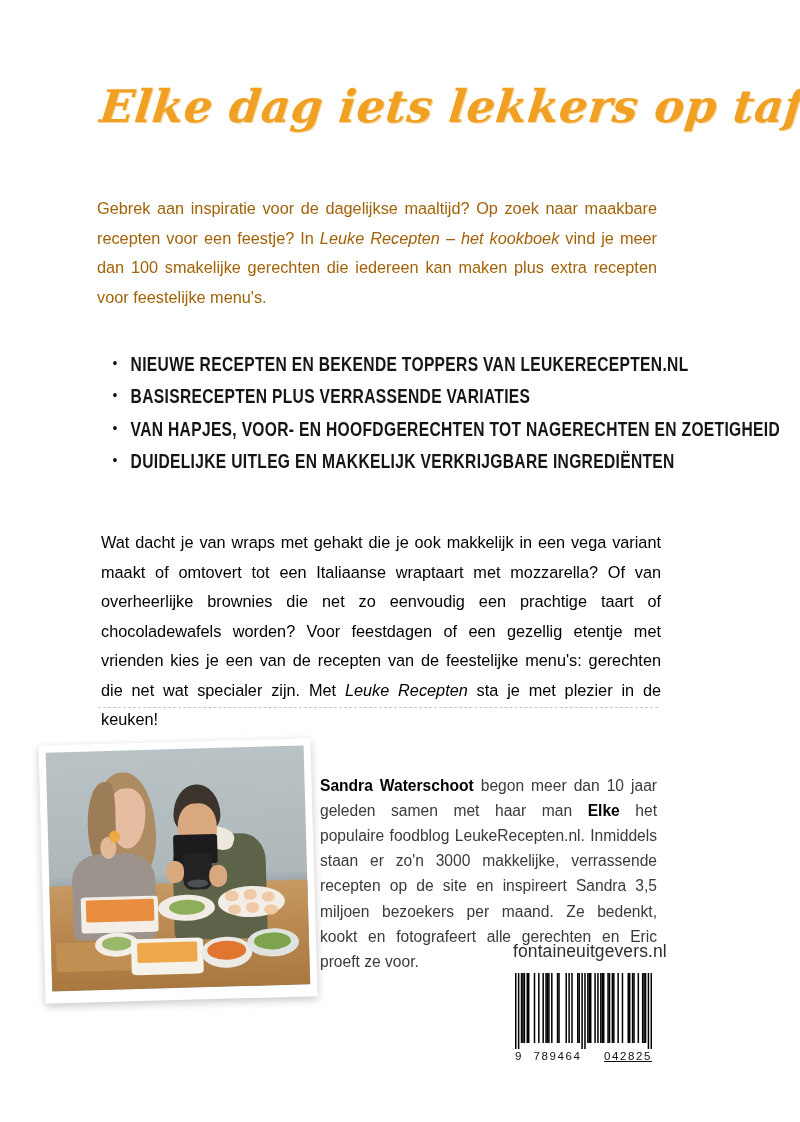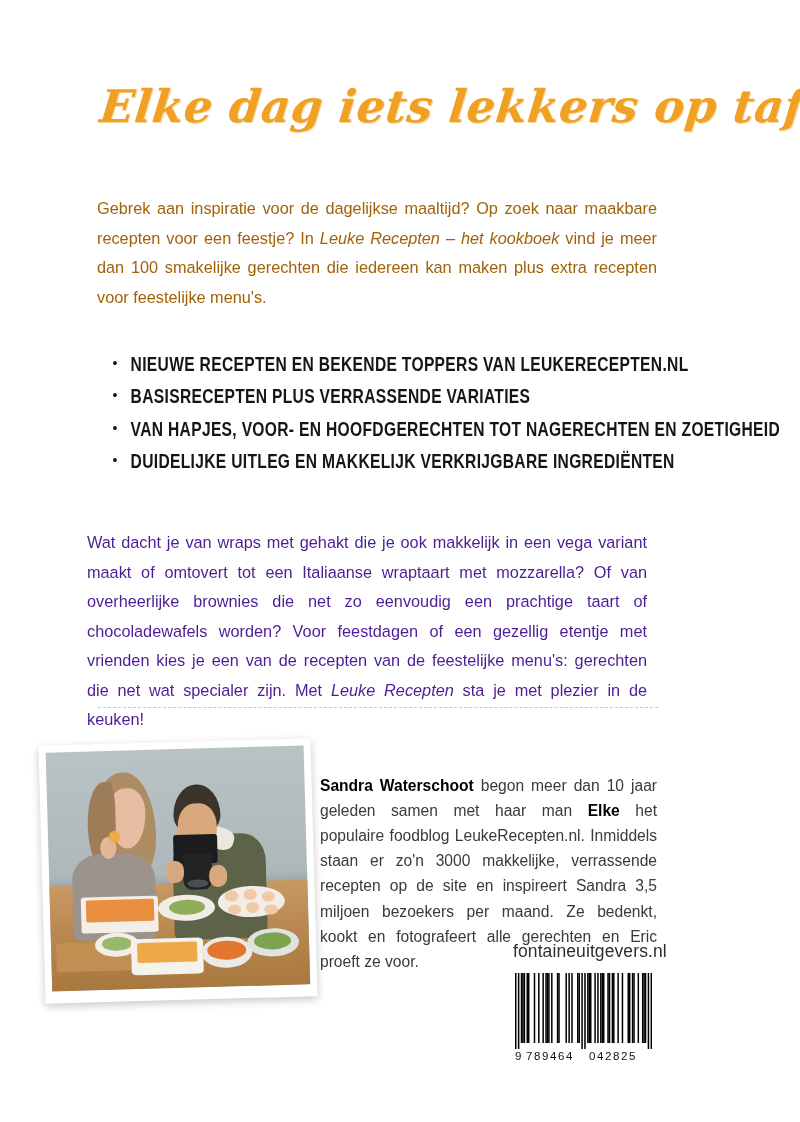--- a/index.html
+++ b/index.html
@@ -87,26 +87,26 @@
     font-family: "Liberation Sans", sans-serif;
     font-weight: 400;
     font-size: 14px;
     transform: scaleX(1.25);
     color: #151515;
   }
 
   
   .body2 {
     position: absolute;
-    left: 87px;
+    left: 101px;
     top: 512px;
     width: 560px;
     font-size: 16.3px;
     line-height: 29.5px;
-    color: #4c1d95;
+    color: #000000;
     text-align: justify;
     text-justify: inter-word;
   }
   .body2 em { font-style: italic; }
 
   
   .divider {
     position: absolute;
     left: 98px;
     top: 707px;
@@ -367,22 +367,22 @@
     margin-top: 1px;
     width: 137px;
     font-size: 11.5px;
     letter-spacing: 1.6px;
     color: #111;
     display: flex;
     align-items: baseline;
     font-family: "Liberation Sans", sans-serif;
   }
   .bc-lead { width: 11px; flex: none; }
-  .bc-g1 { flex: 1; }
-  .bc-g2 { flex: 1; text-align: left; }
+  .bc-g1 { flex: 1; text-align: center; }
+  .bc-g2 { flex: 1; text-align: right; text-decoration: underline; }
 </style>
 </head>
 <body>
 
 <div class="page">
 
   <div class="title">Elke dag iets lekkers op tafel</div>
 
   <p class="intro"><span>Gebrek aan inspiratie voor de dagelijkse maaltijd? Op zoek naar maakbare recepten voor een feestje? In </span><em>Leuke Recepten – het kookboek</em><span> vind je meer dan 100 smakelijke gerechten die iedereen kan maken plus extra recepten voor feestelijke menu's.</span></p>
 

